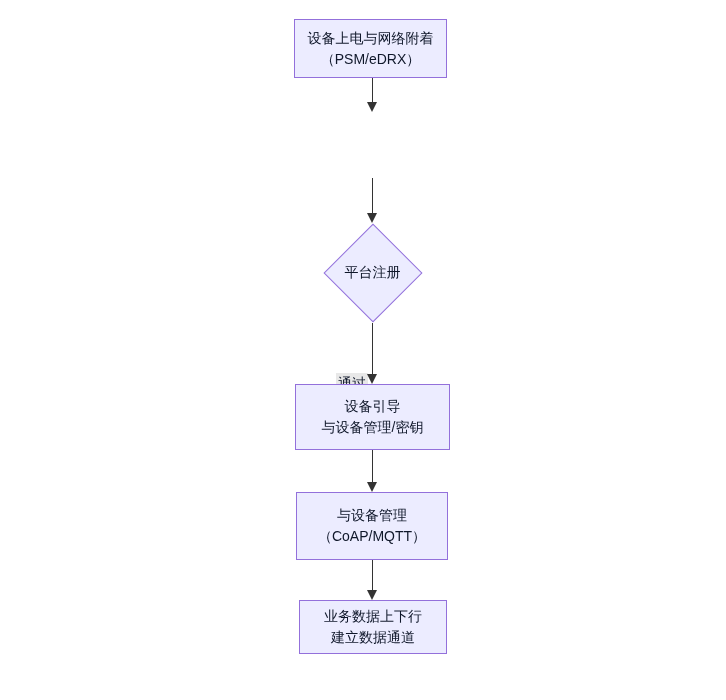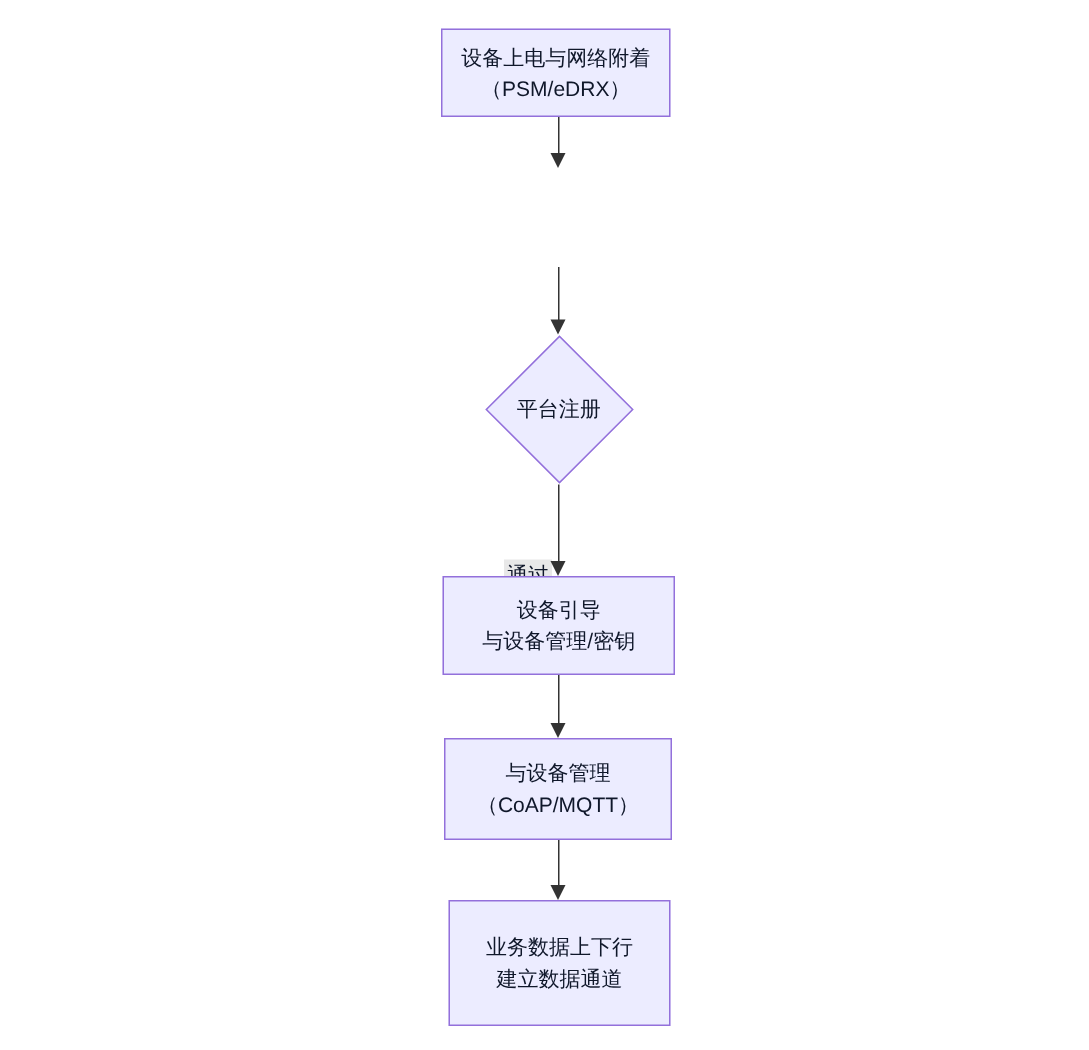--- a/index.html
+++ b/index.html
@@ -92,18 +92,18 @@
   <div class="arrow-head" style="top:482px;"></div>
 
   <div class="node-box" style="left:296px; top:492px; width:152px; height:68px;">
     <span>与设备管理</span>
     <span>（CoAP/MQTT）</span>
   </div>
 
   <div class="edge-line" style="top:560px; height:32px;"></div>
   <div class="arrow-head" style="top:590px;"></div>
 
-  <div class="node-box" style="left:299px; top:600px; width:148px; height:84px;">
+  <div class="node-box" style="left:299px; top:600px; width:148px; height:54px;">
     <span>业务数据上下行</span>
     <span>建立数据通道</span>
   </div>
 
 </div>
 
 </body></html>

